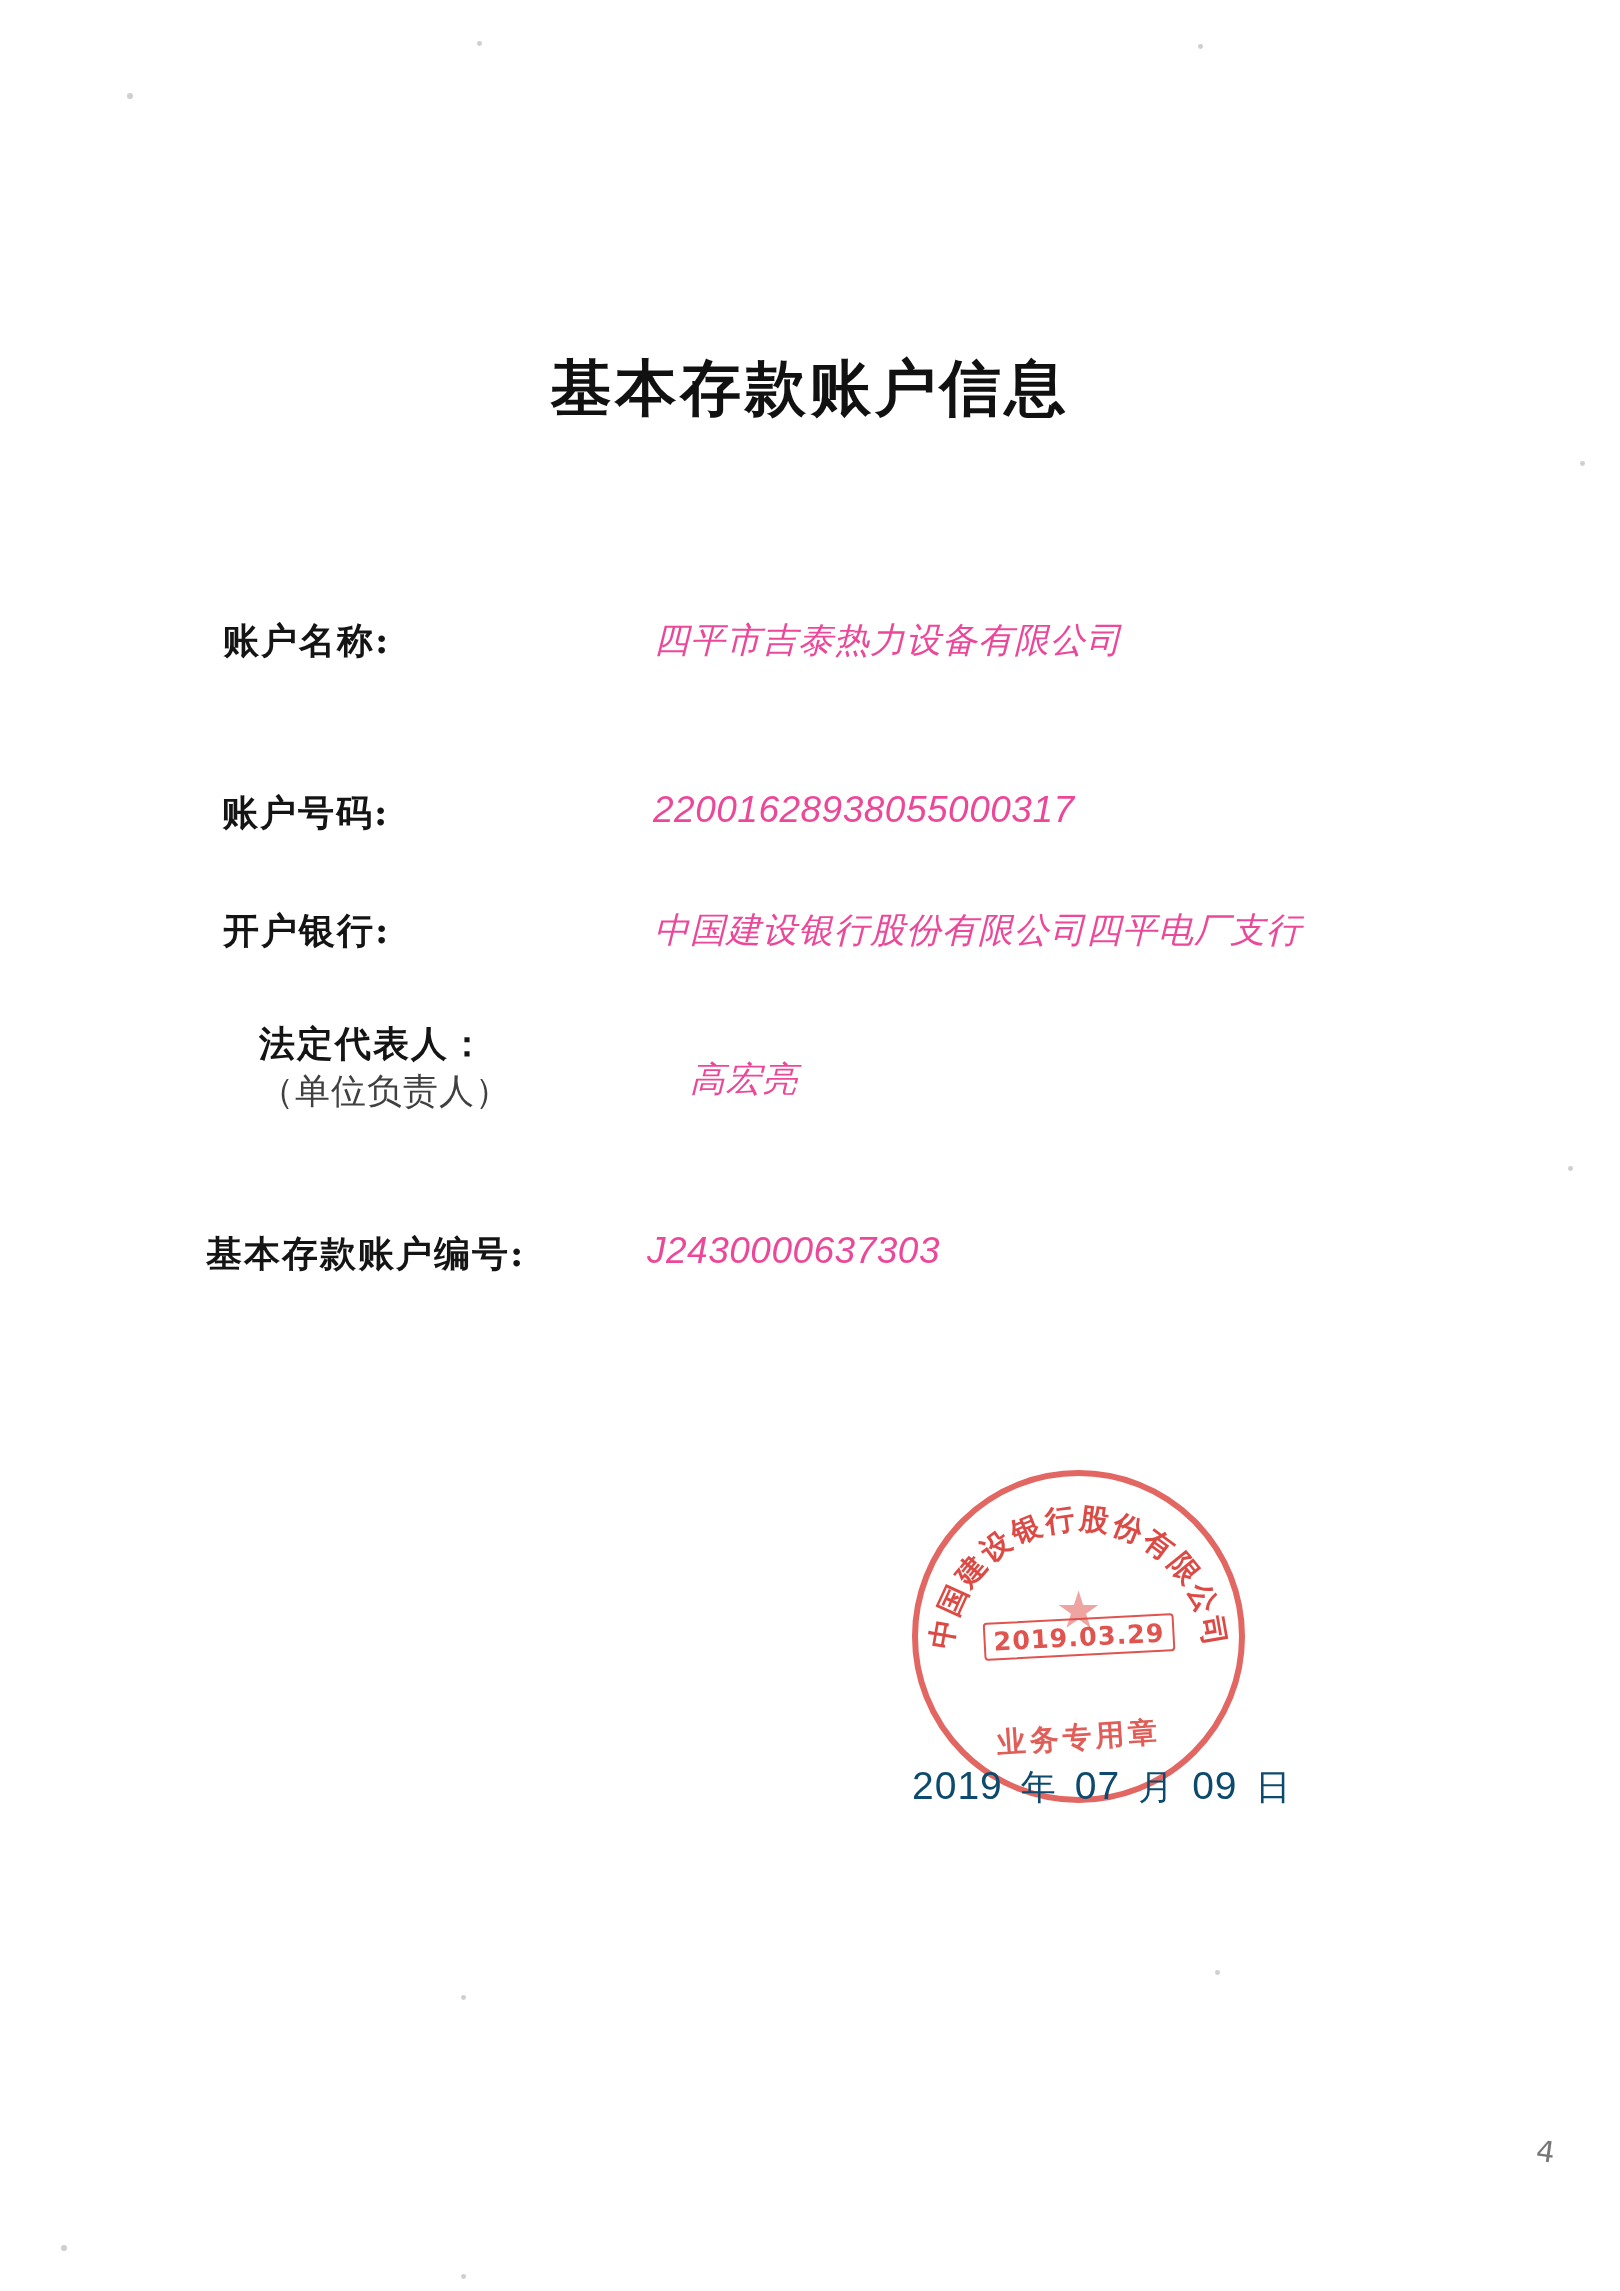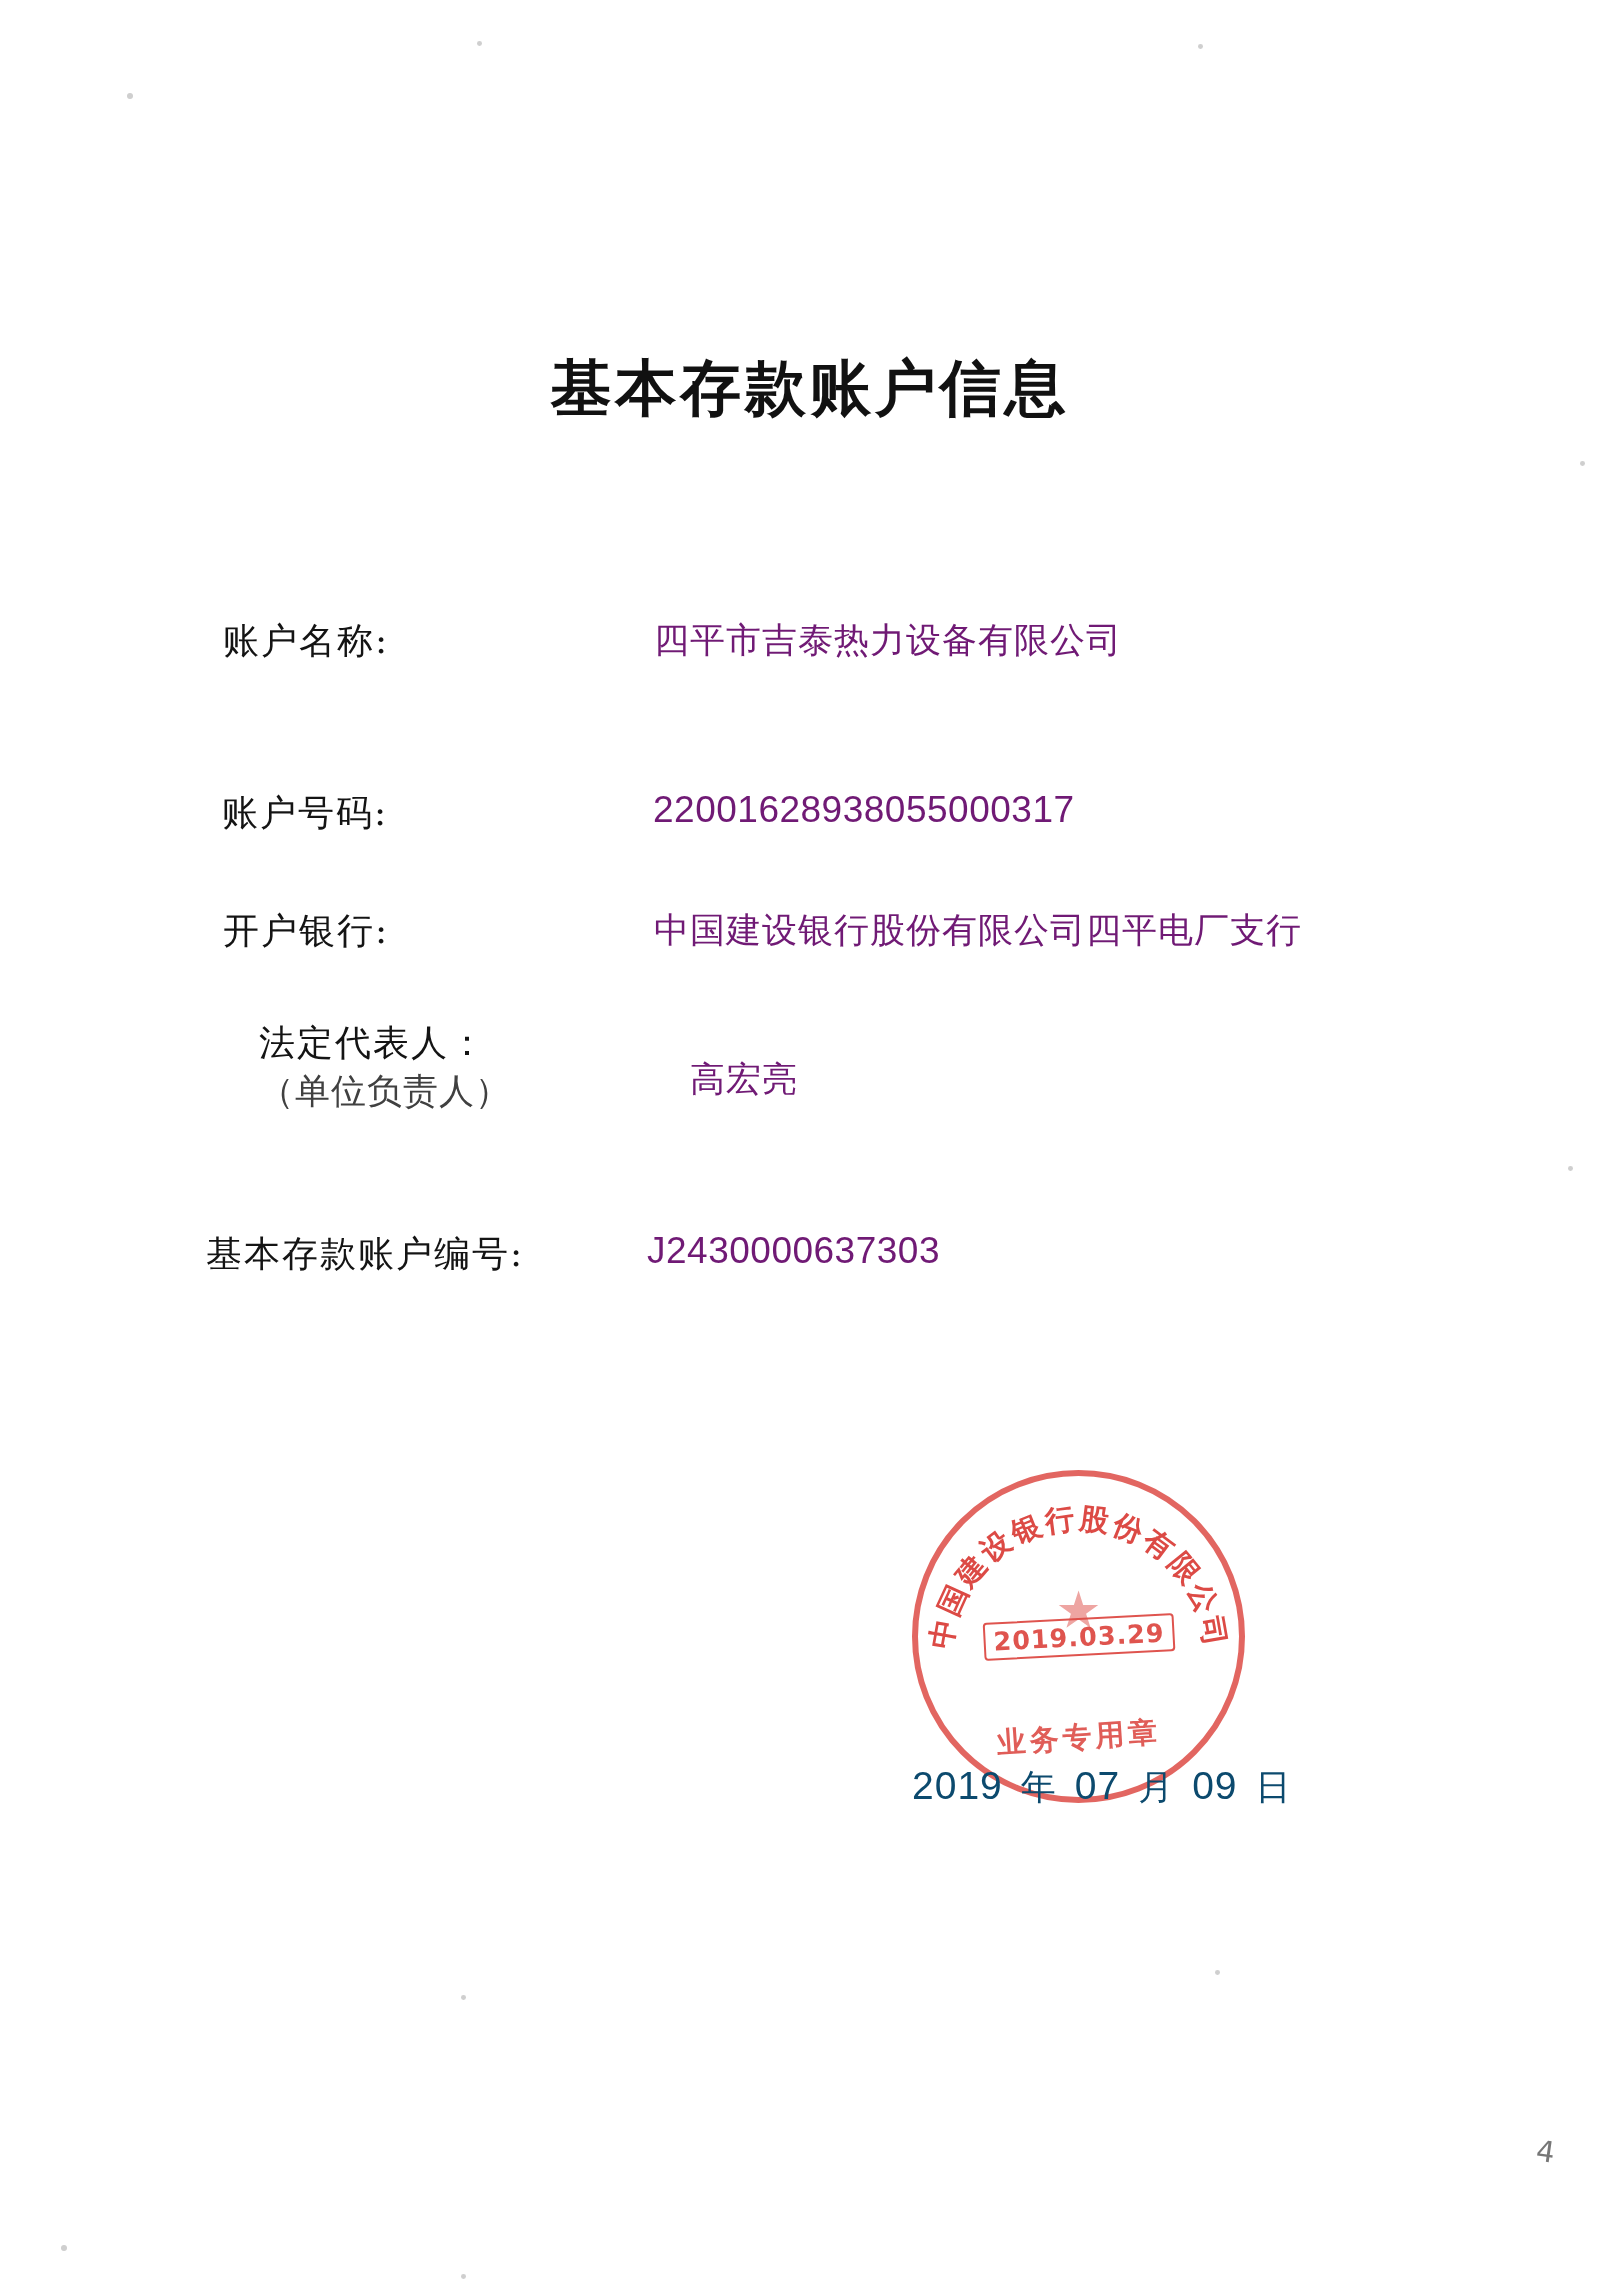--- a/index.html
+++ b/index.html
@@ -43,41 +43,42 @@
   }
 
   
   .field {
     position: absolute;
     display: flex;
     align-items: flex-start;
   }
   .field-label {
     font-size: 36px;
-    font-weight: 400;
+    font-weight: 700;
     letter-spacing: 2px;
     white-space: nowrap;
     font-family: "DejaVu Serif", "Liberation Serif", serif;
     color: #141414;
   }
   .field-label-sub {
     font-size: 35px;
     font-weight: 400;
     letter-spacing: 1px;
     white-space: nowrap;
     font-family: "DejaVu Serif", "Liberation Serif", serif;
     color: #404040;
   }
   .field-value {
     font-size: 35px;
     font-weight: 400;
     letter-spacing: 1px;
     white-space: nowrap;
-    color: #701a75;
+    color: #ec4899;
     font-family: "DejaVu Sans", "Liberation Sans", sans-serif;
+    font-style: italic;
   }
   .value-num {
     font-family: "Liberation Sans", "DejaVu Sans", sans-serif;
     font-size: 37px;
     letter-spacing: 0.5px;
   }
 
   #row-name      { top: 617px;  left: 223px; }
   #row-number    { top: 789px;  left: 222px; }
   #row-bank      { top: 907px;  left: 223px; }

